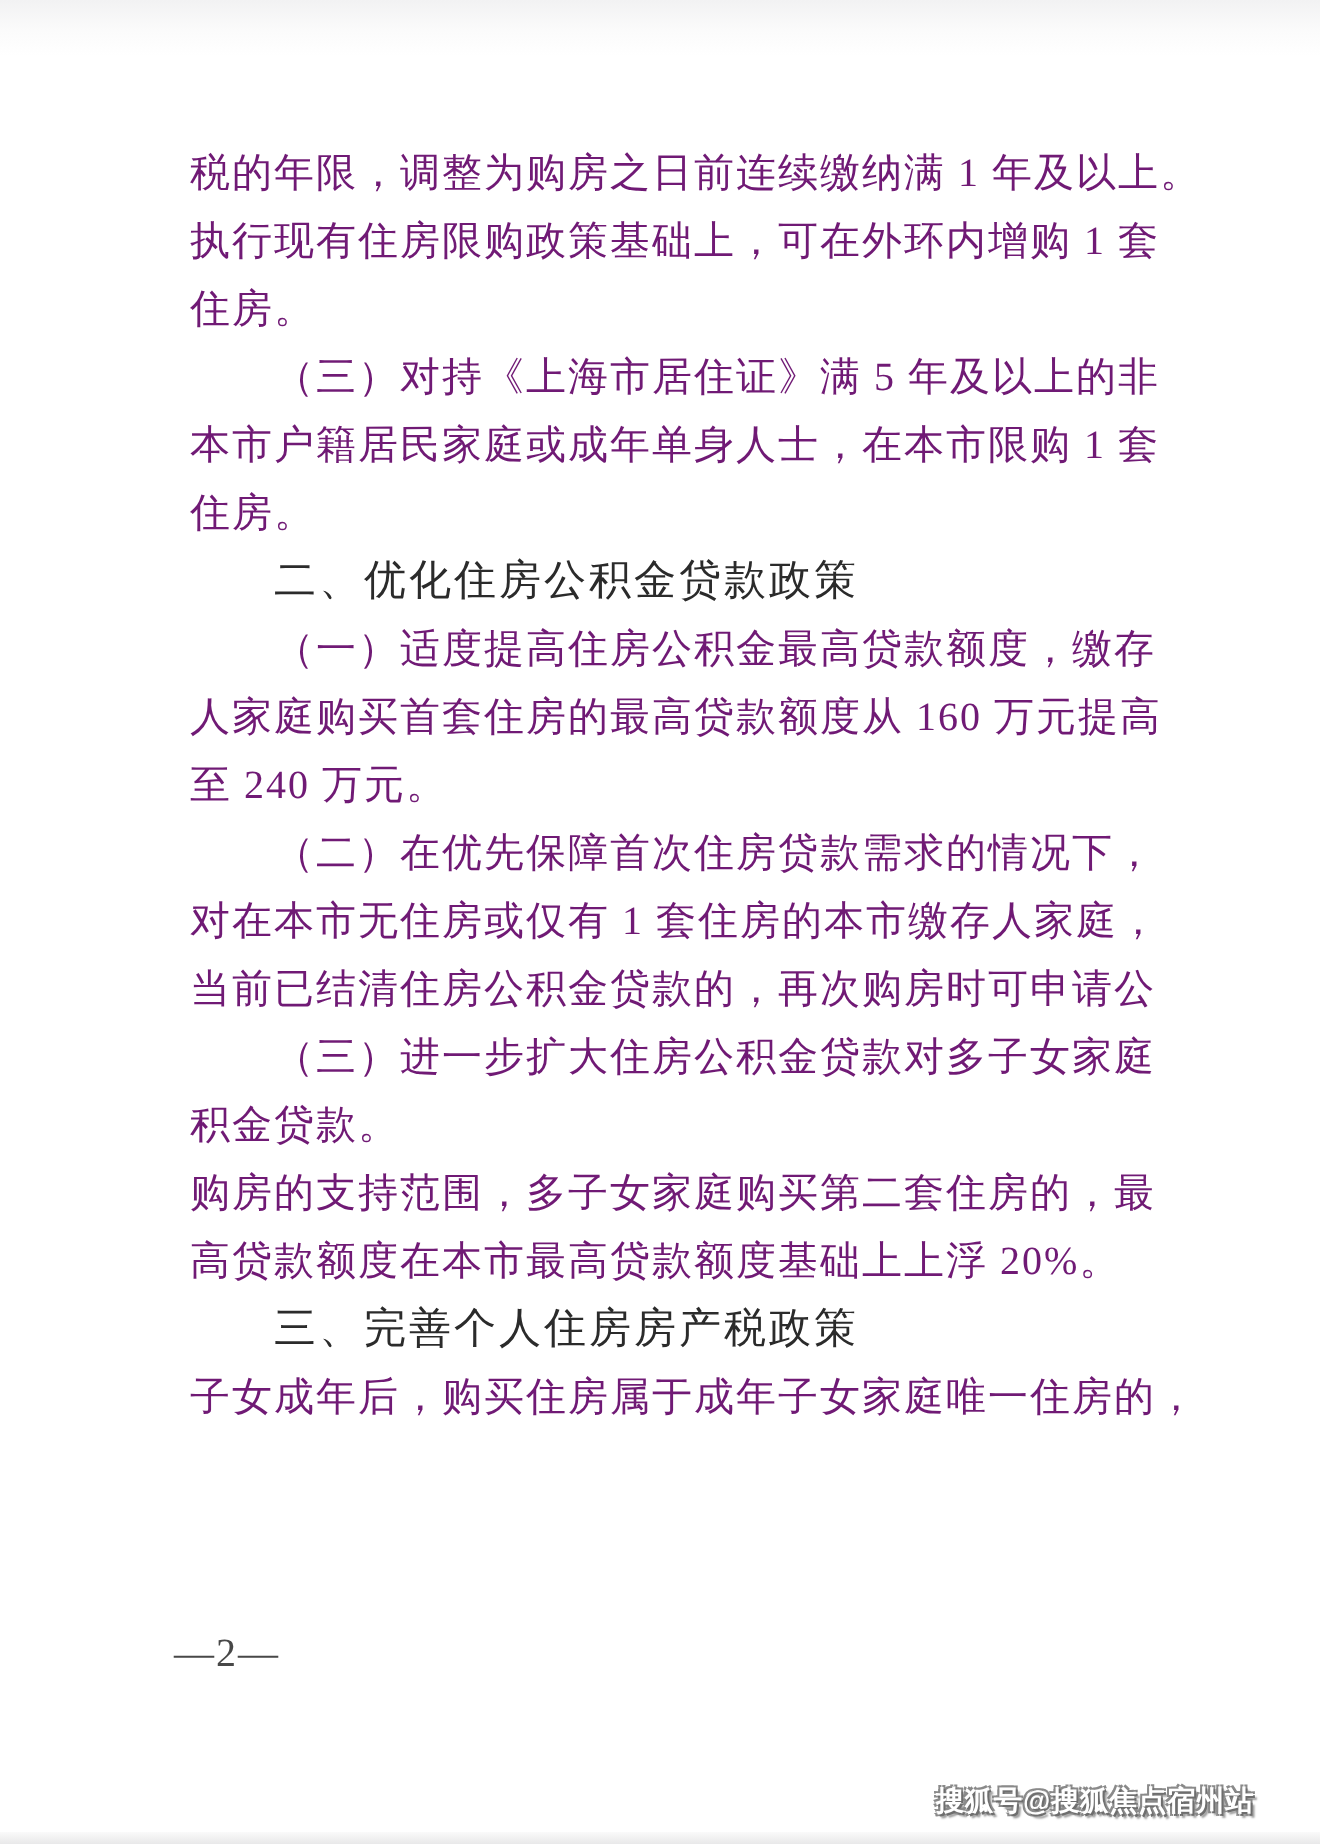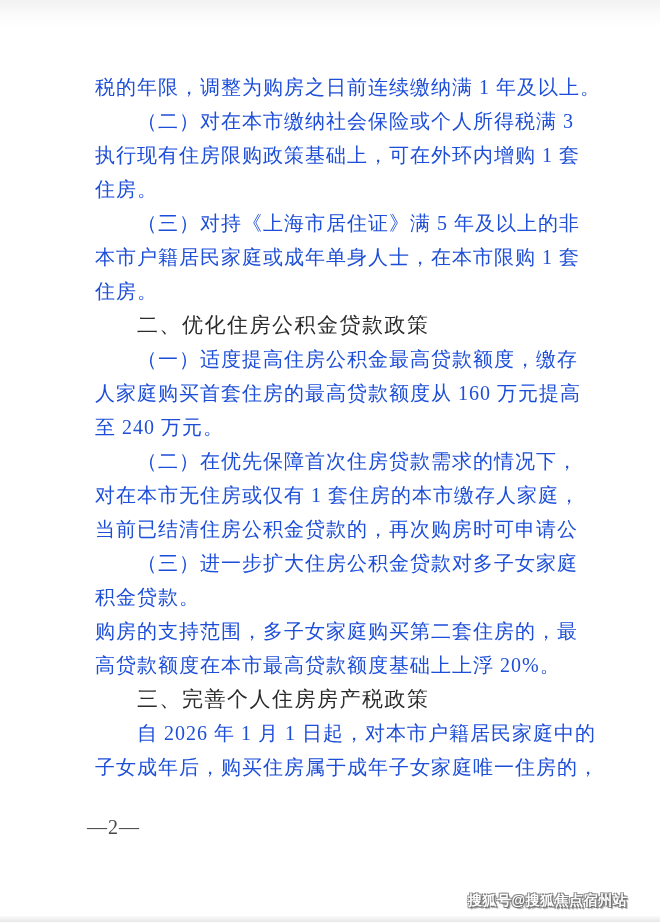--- a/index.html
+++ b/index.html
@@ -33,21 +33,21 @@
     left: 95px;
     top: 70px;
     width: 492px;
   }
   .line {
     margin: 0;
     height: 34px;
     line-height: 34px;
     font-size: 20px;
     letter-spacing: 1px;
-    color: #1d4ed8;
+    color: #701a75;
     white-space: nowrap;
   }
   .line.indent {
     padding-left: 42px;
   }
   .line.heading {
     font-family: "Liberation Sans", "DejaVu Sans", sans-serif;
     font-weight: normal;
     font-size: 21px;
     letter-spacing: 1.5px;
@@ -82,39 +82,37 @@
     white-space: nowrap;
   }
 </style>
 </head>
 <body>
 
 <div class="scan-shade-top"></div>
 
 <div class="textblock">
   <p class="line">税的年限，调整为购房之日前连续缴纳满 1 年及以上。</p>
-  <p class="line indent">（二）对在本市缴纳社会保险或个人所得税满 3</p>
   <p class="line">执行现有住房限购政策基础上，可在外环内增购 1 套</p>
   <p class="line">住房。</p>
   <p class="line indent">（三）对持《上海市居住证》满 5 年及以上的非</p>
   <p class="line">本市户籍居民家庭或成年单身人士，在本市限购 1 套</p>
   <p class="line">住房。</p>
   <p class="line heading indent">二、优化住房公积金贷款政策</p>
   <p class="line indent">（一）适度提高住房公积金最高贷款额度，缴存</p>
   <p class="line">人家庭购买首套住房的最高贷款额度从 160 万元提高</p>
   <p class="line">至 240 万元。</p>
   <p class="line indent">（二）在优先保障首次住房贷款需求的情况下，</p>
   <p class="line">对在本市无住房或仅有 1 套住房的本市缴存人家庭，</p>
   <p class="line">当前已结清住房公积金贷款的，再次购房时可申请公</p>
   <p class="line indent">（三）进一步扩大住房公积金贷款对多子女家庭</p>
   <p class="line">积金贷款。</p>
   <p class="line">购房的支持范围，多子女家庭购买第二套住房的，最</p>
   <p class="line">高贷款额度在本市最高贷款额度基础上上浮 20%。</p>
   <p class="line heading indent">三、完善个人住房房产税政策</p>
-  <p class="line indent">自 2026 年 1 月 1 日起，对本市户籍居民家庭中的</p>
   <p class="line">子女成年后，购买住房属于成年子女家庭唯一住房的，</p>
 </div>
 
 <div class="page-number">—2—</div>
 
 <div class="watermark">搜狐号@搜狐焦点宿州站</div>
 
 <div class="scan-shade-bottom"></div>
 
 </body></html>

